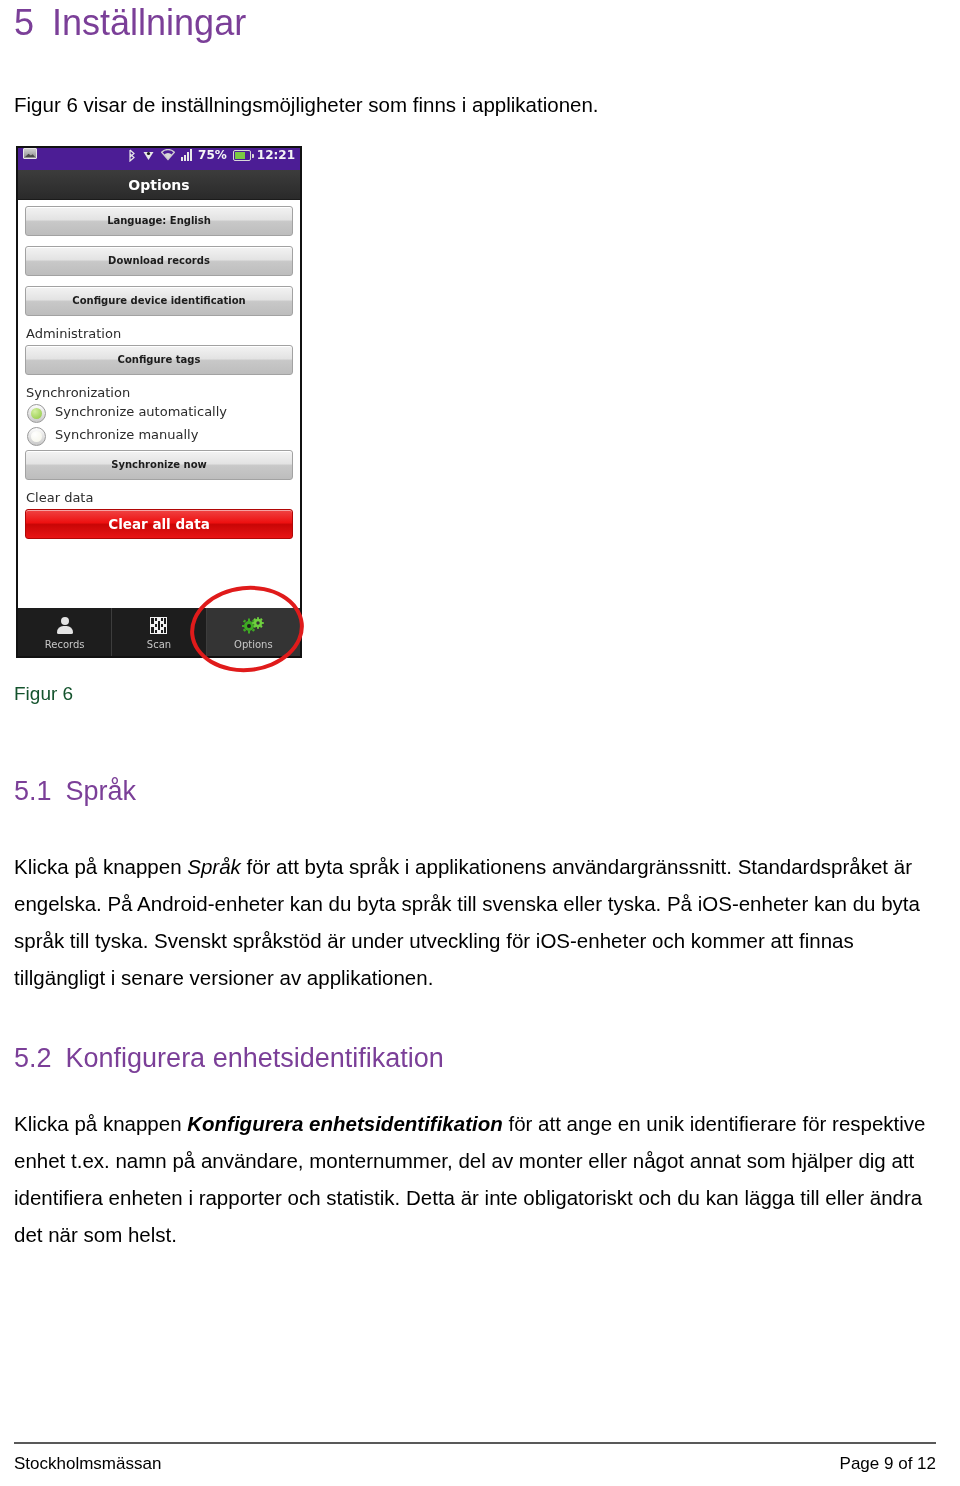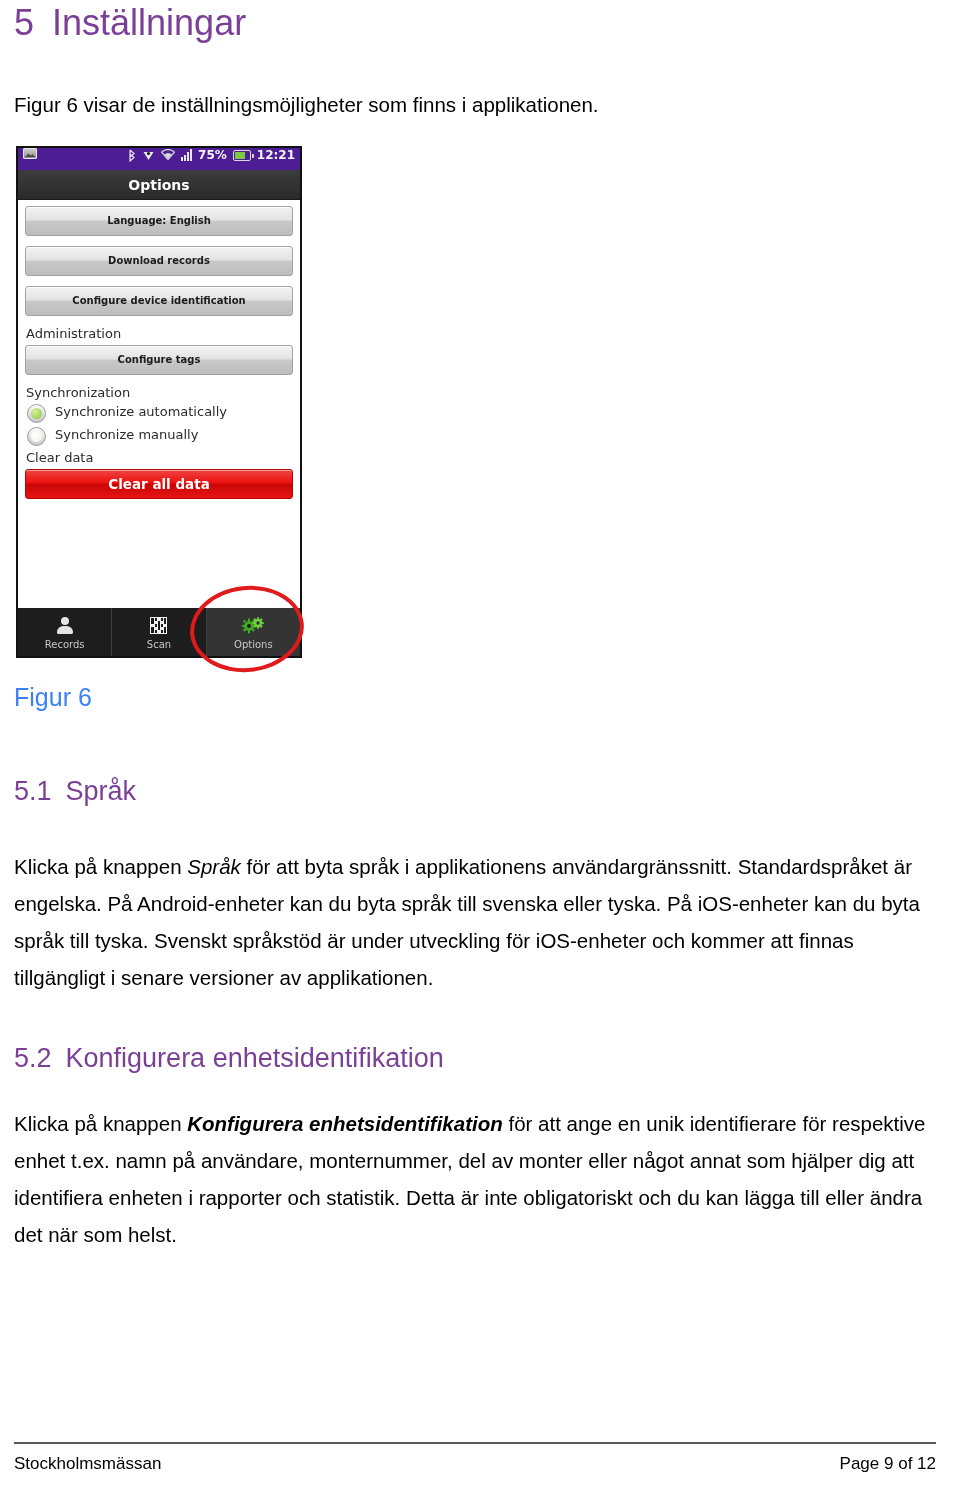--- a/index.html
+++ b/index.html
@@ -53,22 +53,22 @@
   #intro-para { top: 86px; width: 700px; }
   #sprak-para { top: 848px; width: 920px; }
   #konfig-para { top: 1105px; width: 918px; }
 
   .para i { font-style: italic; }
   .para .bi { font-style: italic; font-weight: bold; }
 
   .figcaption {
     position: absolute;
     left: 14px; top: 683px;
-    font-size: 25px;
-    color: #3b82f6;
+    font-size: 19px;
+    color: #14532d;
   }
 
   
   .footer-rule {
     position: absolute;
     left: 14px; top: 1442px;
     width: 922px; height: 2px;
     background: #595959;
   }
   .footer-left {
@@ -359,20 +359,21 @@
           </span>
         <span class="radio-label">Synchronize automatically</span>
       </div>
       <div class="radio-row">
         <span class="radio off">
             <span></span>
           </span>
         <span class="radio-label">Synchronize manually</span>
       </div>
 
+      <div class="btn">Synchronize now</div>
 
       <div class="sectlabel">Clear data</div>
       <div class="btn-danger">Clear all data</div>
     </div>
 
     <div class="tabbar">
       <div class="tab">
         <span class="glyph">
             <span class="person"></span>
           </span>

